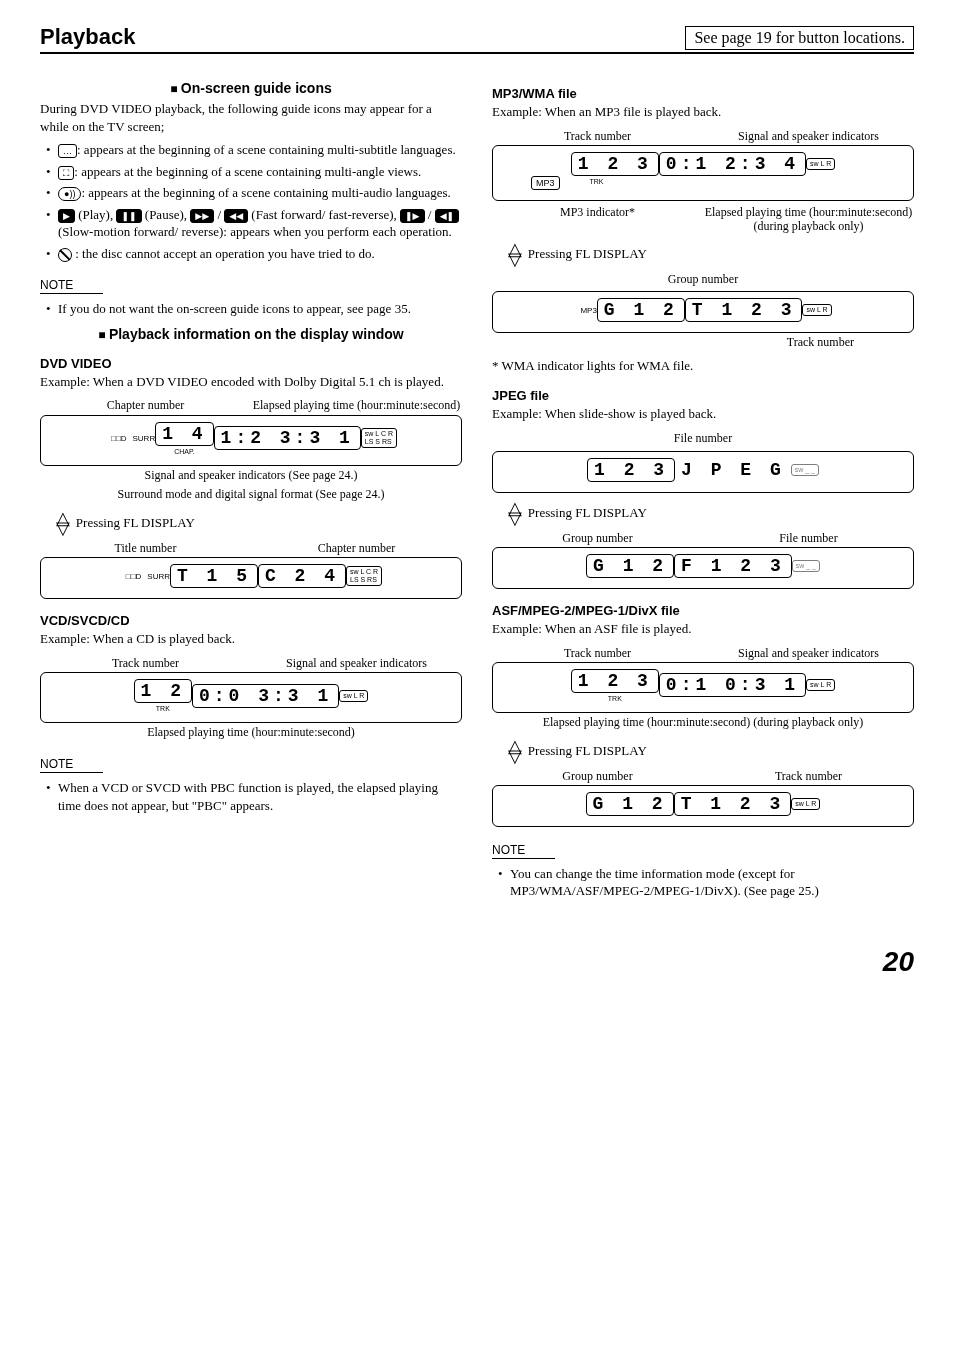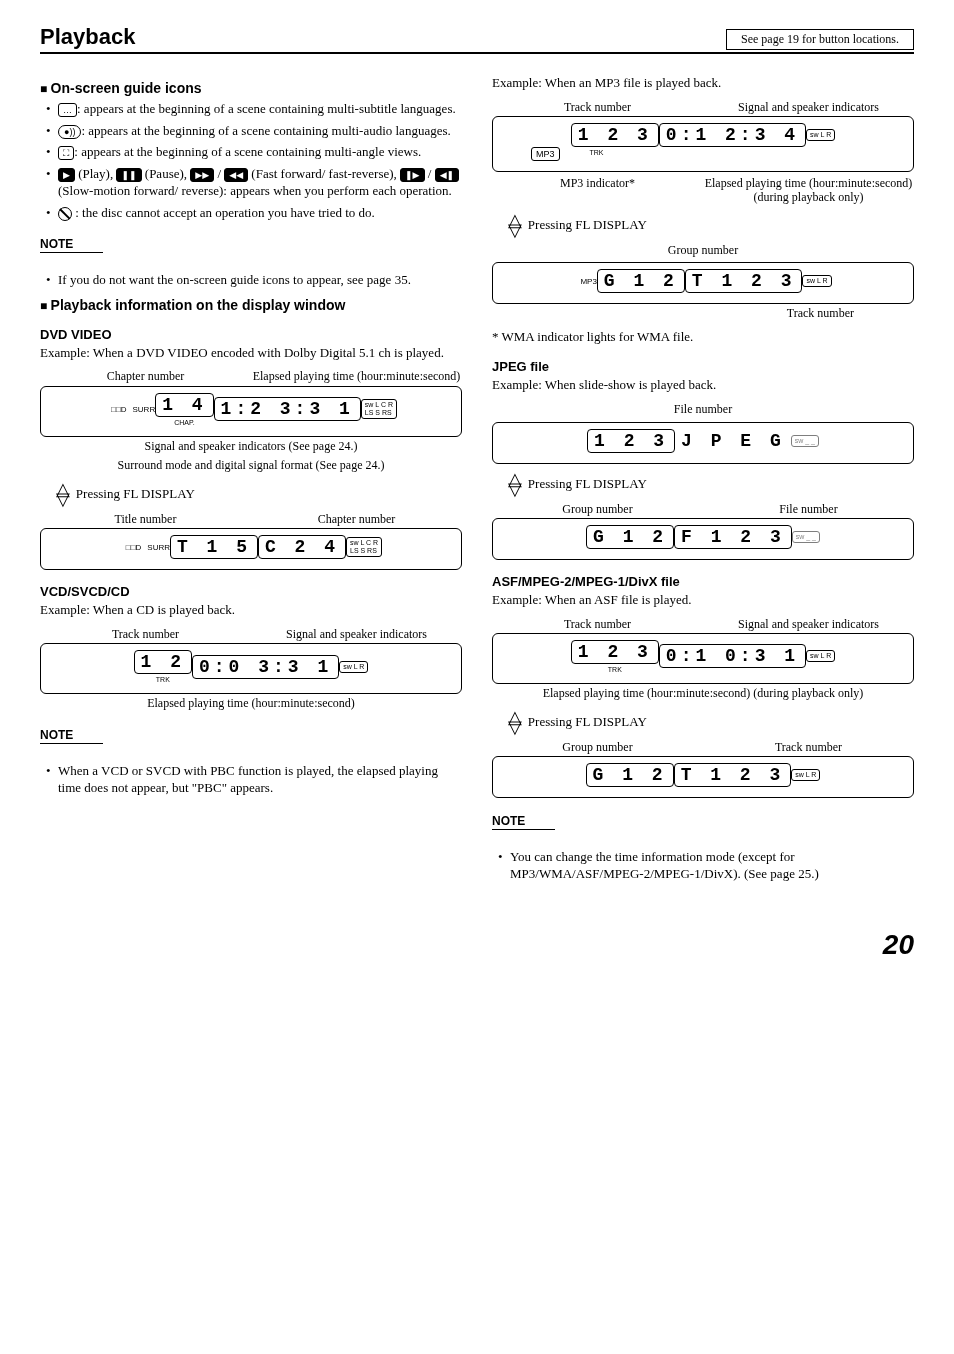--- a/index.html
+++ b/index.html
@@ -21,55 +21,56 @@
     margin-bottom: 18px;
     text-align: right;
   }
   .page-title {
     font-family: Arial, sans-serif;
     font-weight: 800;
     font-size: 22px;
   }
   .ref-box {
     border: 1px solid #000;
-    padding: 2px 14px;
-    font-size: 12px;
+    padding: 2px 8px;
+    font-size: 16px;
   }
   .columns {
     display: flex;
     gap: 30px;
   }
   .col {
     flex: 1;
     min-width: 0;
   }
   .sec-heading {
     font-family: Arial, sans-serif;
     font-weight: 700;
     font-size: 14px;
     margin: 8px 0 4px 0;
+    text-align: center;
   }
   .sq::before {
     content: "■ ";
     font-size: 12px;
   }
   .sub-heading {
     font-family: Arial, sans-serif;
     font-weight: 700;
     font-size: 13px;
     margin: 14px 0 2px 0;
   }
   .note-heading {
     font-family: Arial, sans-serif;
-    font-weight: 700;
+    font-weight: 400;
     font-size: 12px;
     border-bottom: 1px solid #000;
     display: inline-block;
     padding: 0 30px 1px 0;
-    margin: 10px 0 16px 0;
+    margin: 10px 0 4px 0;
   }
   p { margin: 2px 0 6px 0; line-height: 1.35; }
   ul.bullets {
     list-style: none;
     padding: 0 0 0 6px;
     margin: 2px 0 6px 0;
   }
   ul.bullets > li {
     position: relative;
     padding-left: 12px;
@@ -198,29 +199,30 @@
 <div class="topbar">
   <div class="page-title">Playback</div>
   <div class="ref-box">See page 19 for button locations.</div>
 </div>
 
 <div class="columns">
 
   <div class="col">
 
     <div class="sec-heading sq">On-screen guide icons</div>
+    <p>During DVD VIDEO playback, the following guide icons may appear for a while on the TV screen;</p>
     <ul class="bullets">
       <li>
         <span class="iconbox">…</span><span>: appears at the beginning of a scene containing multi-subtitle languages.</span>
       </li>
       <li>
-        <span class="iconbox oval">●))</span><span>: appears at the beginning of a scene containing multi-audio languages.</span>
+        <span class="iconbox">⛶</span><span>: appears at the beginning of a scene containing multi-angle views.</span>
       </li>
       <li>
-        <span class="iconbox">⛶</span><span>: appears at the beginning of a scene containing multi-angle views.</span>
+        <span class="iconbox oval">●))</span><span>: appears at the beginning of a scene containing multi-audio languages.</span>
       </li>
       <li>
         <span class="iconbox dark">▶</span><span> (Play), </span>
         <span class="iconbox dark">❚❚</span><span> (Pause), </span>
         <span class="iconbox dark">▶▶</span> /
         <span class="iconbox dark">◀◀</span><span> (Fast forward/ fast-reverse), </span>
         <span class="iconbox dark">❚▶</span> /
         <span class="iconbox dark">◀❚</span><span> (Slow-motion forward/ reverse): appears when you perform each operation.</span>
       </li>
       <li>
@@ -311,20 +313,21 @@
     <div class="note-heading">NOTE</div>
     <ul class="bullets">
       <li>When a VCD or SVCD with PBC function is played, the elapsed playing time does not appear, but "PBC" appears.</li>
     </ul>
 
   </div>
 
   <div class="col">
 
     
+    <div class="sub-heading">MP3/WMA file</div>
     <p>Example: When an MP3 file is played back.</p>
 
     <div class="disp-wrap">
       <div class="callouts-top">
         <div>Track number</div>
         <div>Signal and speaker indicators</div>
       </div>
       <div class="disp-window">
         <div class="disp-row">
           <div class="seg">1 2 3</div>

